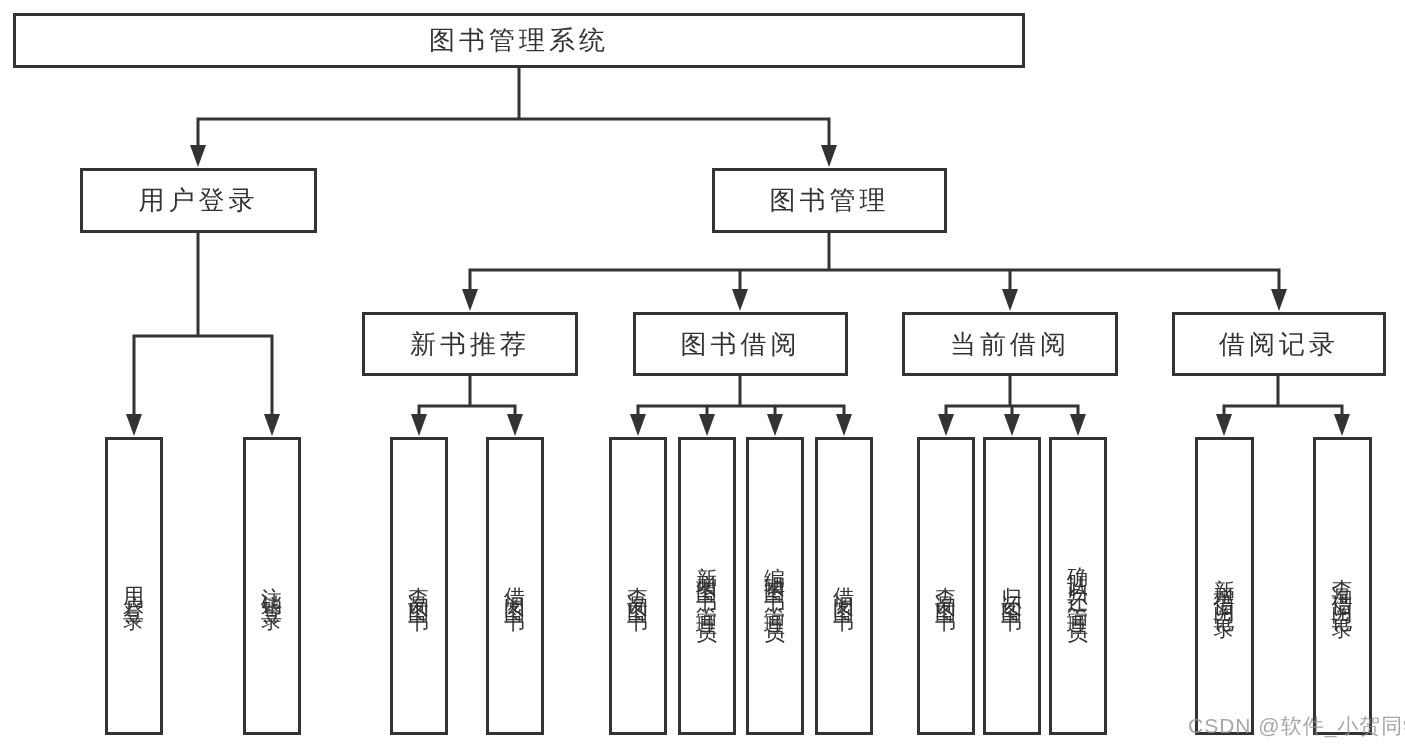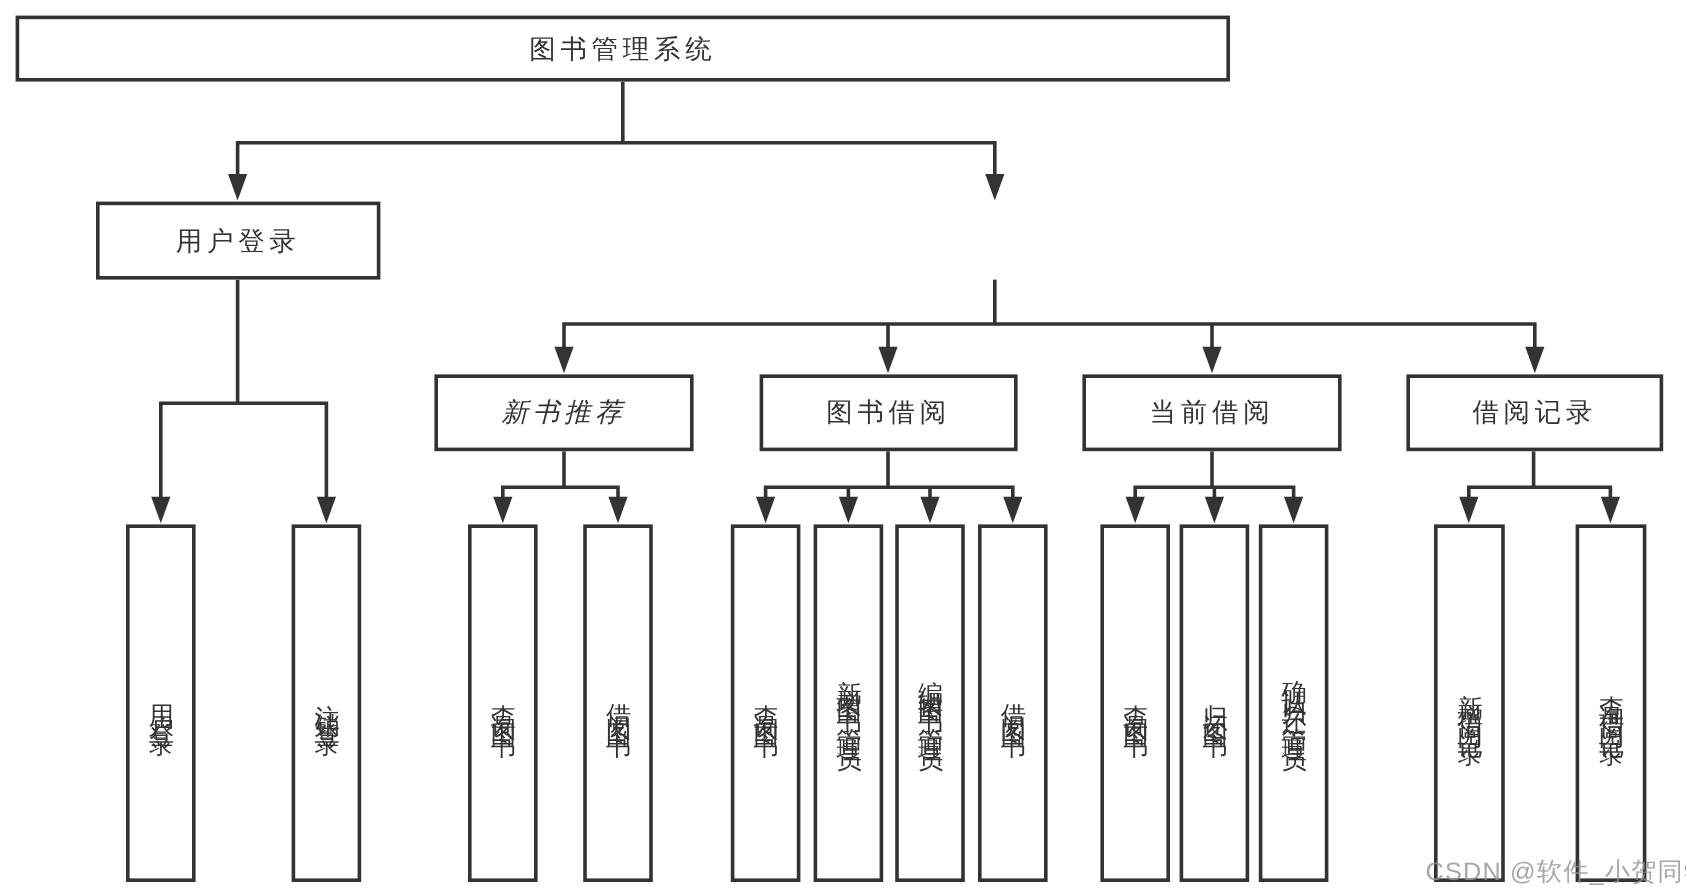--- a/index.html
+++ b/index.html
@@ -35,21 +35,21 @@
     box-sizing: border-box;
     background: #ffffff;
     border: 3px solid #333333;
     color: #333333;
     display: flex;
     align-items: center;
     justify-content: center;
     z-index: 2;
   }
   .h-node span {
-    font-size: 22px;
+    font-size: 26px;
     letter-spacing: 4px;
     white-space: nowrap;
   }
   .leaf span {
     writing-mode: vertical-lr;
     text-orientation: mixed;
     font-size: 21px;
     letter-spacing: 8px;
     line-height: 1;
     white-space: nowrap;
@@ -105,22 +105,25 @@
     </g>
   </svg>
 
   <div class="node h-node" style="left:13px; top:13px; width:1012px; height:55px;">
     <span>图书管理系统</span>
   </div>
 
   <div class="node h-node" style="left:80px; top:168px; width:237px; height:65px;">
     <span>用户登录</span>
   </div>
+  <div class="node h-node" style="left:712px; top:168px; width:235px; height:65px;">
+    <span>图书管理</span>
+  </div>
 
-  <div class="node h-node" style="left:362px; top:312px; width:216px; height:64px;font-style:italic;">
+  <div class="node h-node" style="left:362px; top:312px; width:216px; height:64px;">
     <span>新书推荐</span>
   </div>
   <div class="node h-node" style="left:633px; top:312px; width:215px; height:64px;text-align:center;">
     <span>图书借阅</span>
   </div>
   <div class="node h-node" style="left:902px; top:312px; width:216px; height:64px;">
     <span>当前借阅</span>
   </div>
   <div class="node h-node" style="left:1172px; top:312px; width:214px; height:64px;">
     <span>借阅记录</span>

